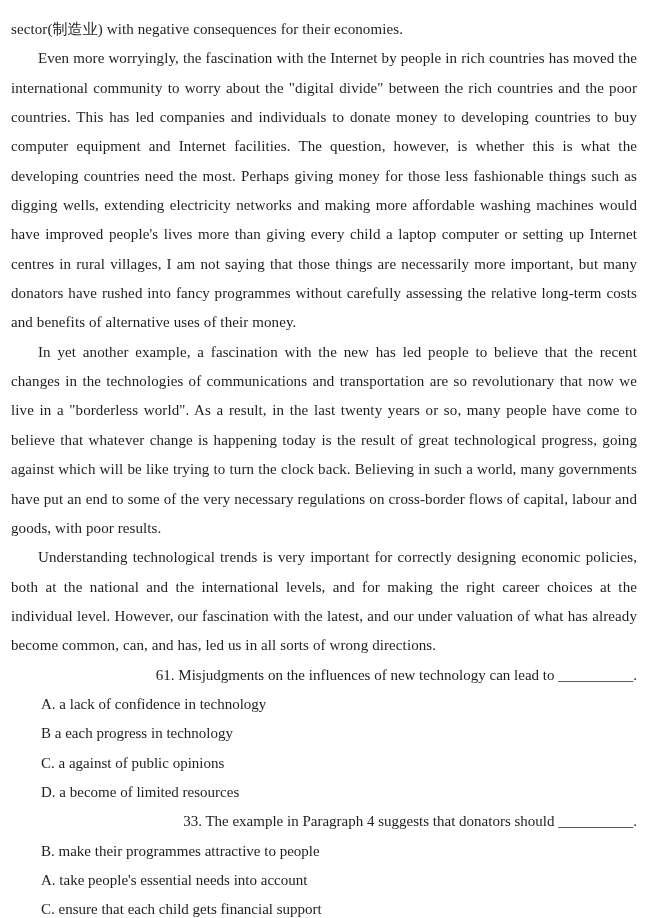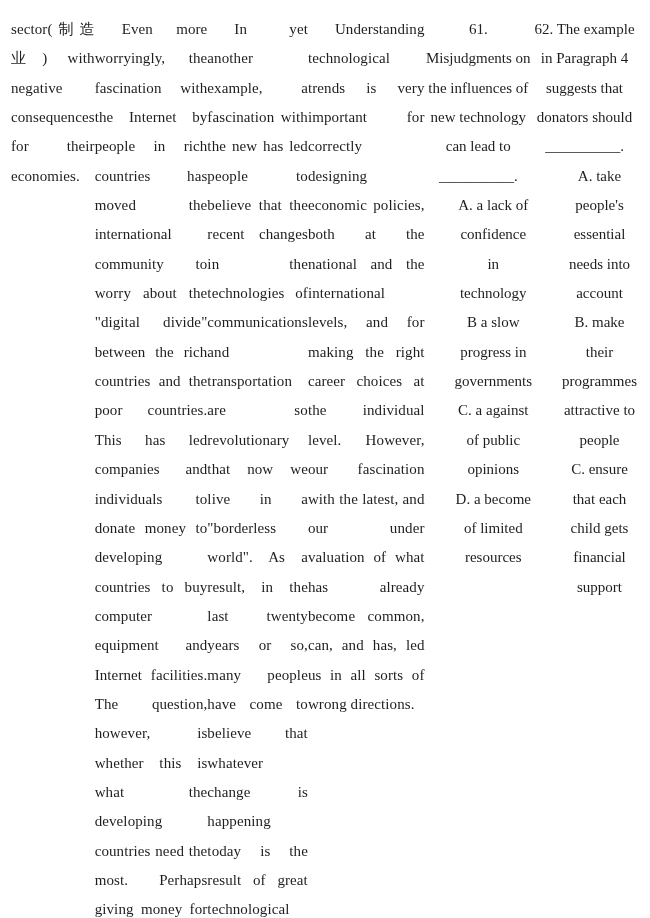--- a/index.html
+++ b/index.html
@@ -14,66 +14,66 @@
     font-family: "Liberation Serif", "DejaVu Serif", serif;
     font-size: 15px;
     color: #1e1e1e;
   }
   .page {
     box-sizing: border-box;
     width: 650px;
     height: 918px;
     padding: 15px 13px 0 11px;
     display: flex;
-    flex-direction: row;
+    flex-direction: column;
     border-radius: 26px;
   }
   .para {
     margin: 0;
     text-align: justify;
     line-height: 29.35px;
     letter-spacing: 0.1px;
   }
   .para.indent {
     text-indent: 27px;
   }
   .qline {
     margin: 0;
     line-height: 29.35px;
-    text-align: center;
+    text-align: right;
   }
   .option {
     margin: 0;
     line-height: 29.35px;
     padding-left: 30px;
-    text-align: center;
+    text-align: left;
   }
 </style>
 </head>
 <body>
 
 <div class="page">
 
   <p class="para">sector(制造业) with negative consequences for their economies.</p>
 
   <p class="para indent">Even more worryingly, the fascination with the Internet by people in rich countries has moved the international community to worry about the "digital divide" between the rich countries and the poor countries. This has led companies and individuals to donate money to developing countries to buy computer equipment and Internet facilities. The question, however, is whether this is what the developing countries need the most. Perhaps giving money for those less fashionable things such as digging wells, extending electricity networks and making more affordable washing machines would have improved people's lives more than giving every child a laptop computer or setting up Internet centres in rural villages, I am not saying that those things are necessarily more important, but many donators have rushed into fancy programmes without carefully assessing the relative long-term costs and benefits of alternative uses of their money.</p>
 
   <p class="para indent">In yet another example, a fascination with the new has led people to believe that the recent changes in the technologies of communications and transportation are so revolutionary that now we live in a "borderless world". As a result, in the last twenty years or so, many people have come to believe that whatever change is happening today is the result of great technological progress, going against which will be like trying to turn the clock back. Believing in such a world, many governments have put an end to some of the very necessary regulations on cross-border flows of capital, labour and goods, with poor results.</p>
 
   <p class="para indent">Understanding technological trends is very important for correctly designing economic policies, both at the national and the international levels, and for making the right career choices at the individual level. However, our fascination with the latest, and our under valuation of what has already become common, can, and has, led us in all sorts of wrong directions.</p>
 
   <div class="question">
     <p class="qline"><span>61.</span> <span>Misjudgments on the influences of new technology can lead to __________.</span></p>
     <p class="option">A. a lack of confidence in technology</p>
-    <p class="option">B a slow progress in governments</p>
+    <p class="option">B a each progress in technology</p>
     <p class="option">C. a against of public opinions</p>
     <p class="option">D. a become of limited resources</p>
   </div>
 
   <div class="question">
-    <p class="qline"><span>62.</span> <span>The example in Paragraph 4 suggests that donators should __________.</span></p>
+    <p class="qline"><span>33.</span> <span>The example in Paragraph 4 suggests that donators should __________.</span></p>
+    <p class="option">B. make their programmes attractive to people</p>
     <p class="option">A. take people's essential needs into account</p>
-    <p class="option">B. make their programmes attractive to people</p>
     <p class="option">C. ensure that each child gets financial support</p>
 
   </div>
 
 </div>
 
 </body></html>

